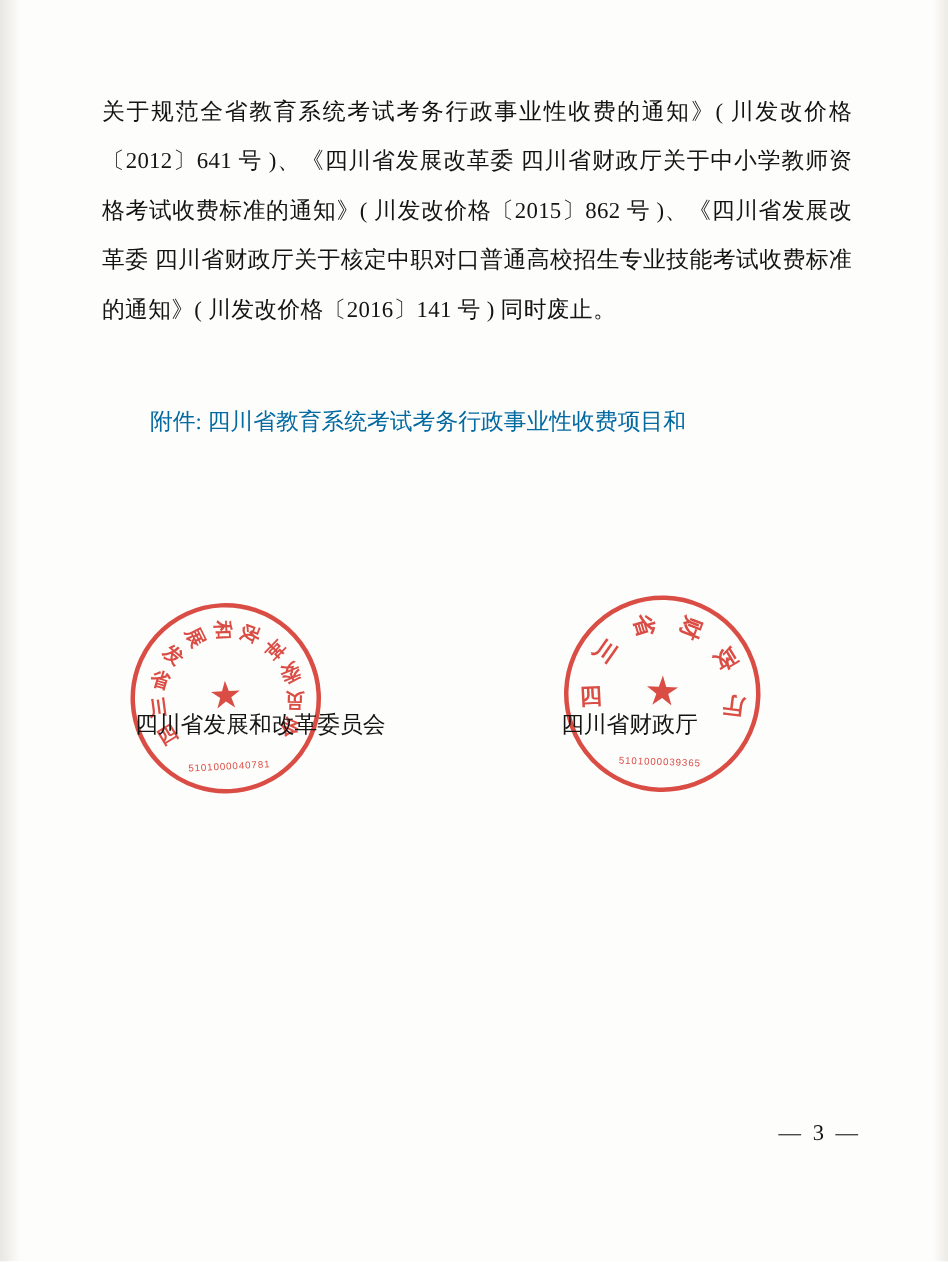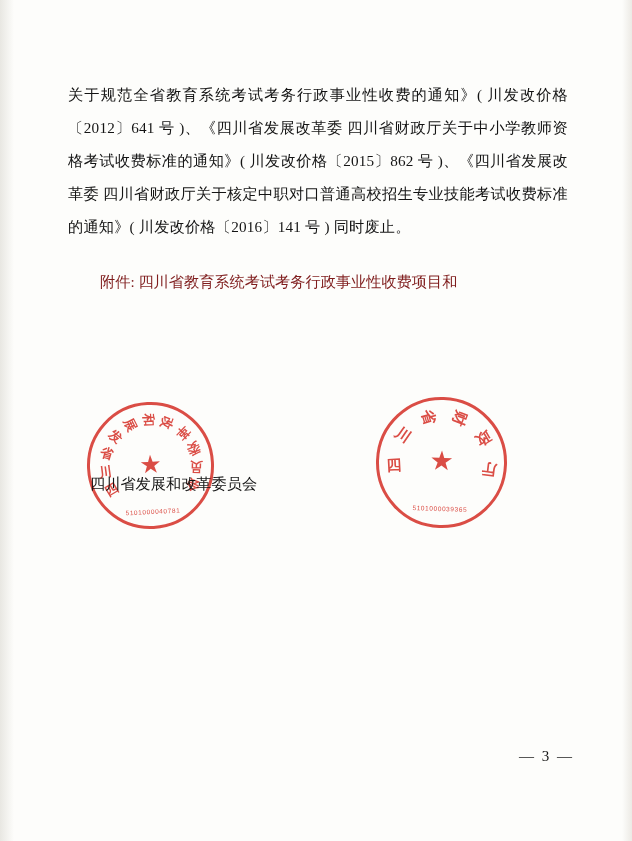--- a/index.html
+++ b/index.html
@@ -41,31 +41,30 @@
   .body-text {
     position: absolute;
     left: 68px;
     top: 58px;
     width: 500px;
     font-size: 15.2px;
     line-height: 33px;
     text-align: justify;
     letter-spacing: 0.2px;
     color: #141414;
-    margin-top: 20px;
   }
 
   .attachment {
     position: absolute;
     left: 68px;
     top: 265px;
     width: 500px;
     font-size: 15.2px;
     line-height: 33px;
-    color: #7f1d1d;
+    color: #0369a1;
   }
   .attachment .line1 {
     text-indent: 32px;
   }
   .attachment .line2 {
     text-indent: 96px;
   }
 
   .signatures {
     position: absolute;
@@ -207,18 +206,19 @@
       </div>
     <div class="star">★</div>
     <div class="bottom-text">5101000039365</div>
   </div>
 
   <div class="signatures">
     <div class="sig-block sig-left">
       <div>四川省发展和改革委员会</div>
     </div>
     <div class="sig-block sig-right">
+      <div>四川省财政厅</div>
     </div>
   </div>
 
   <div class="page-number">— 3 —</div>
 
 </div>
 
 </body></html>

